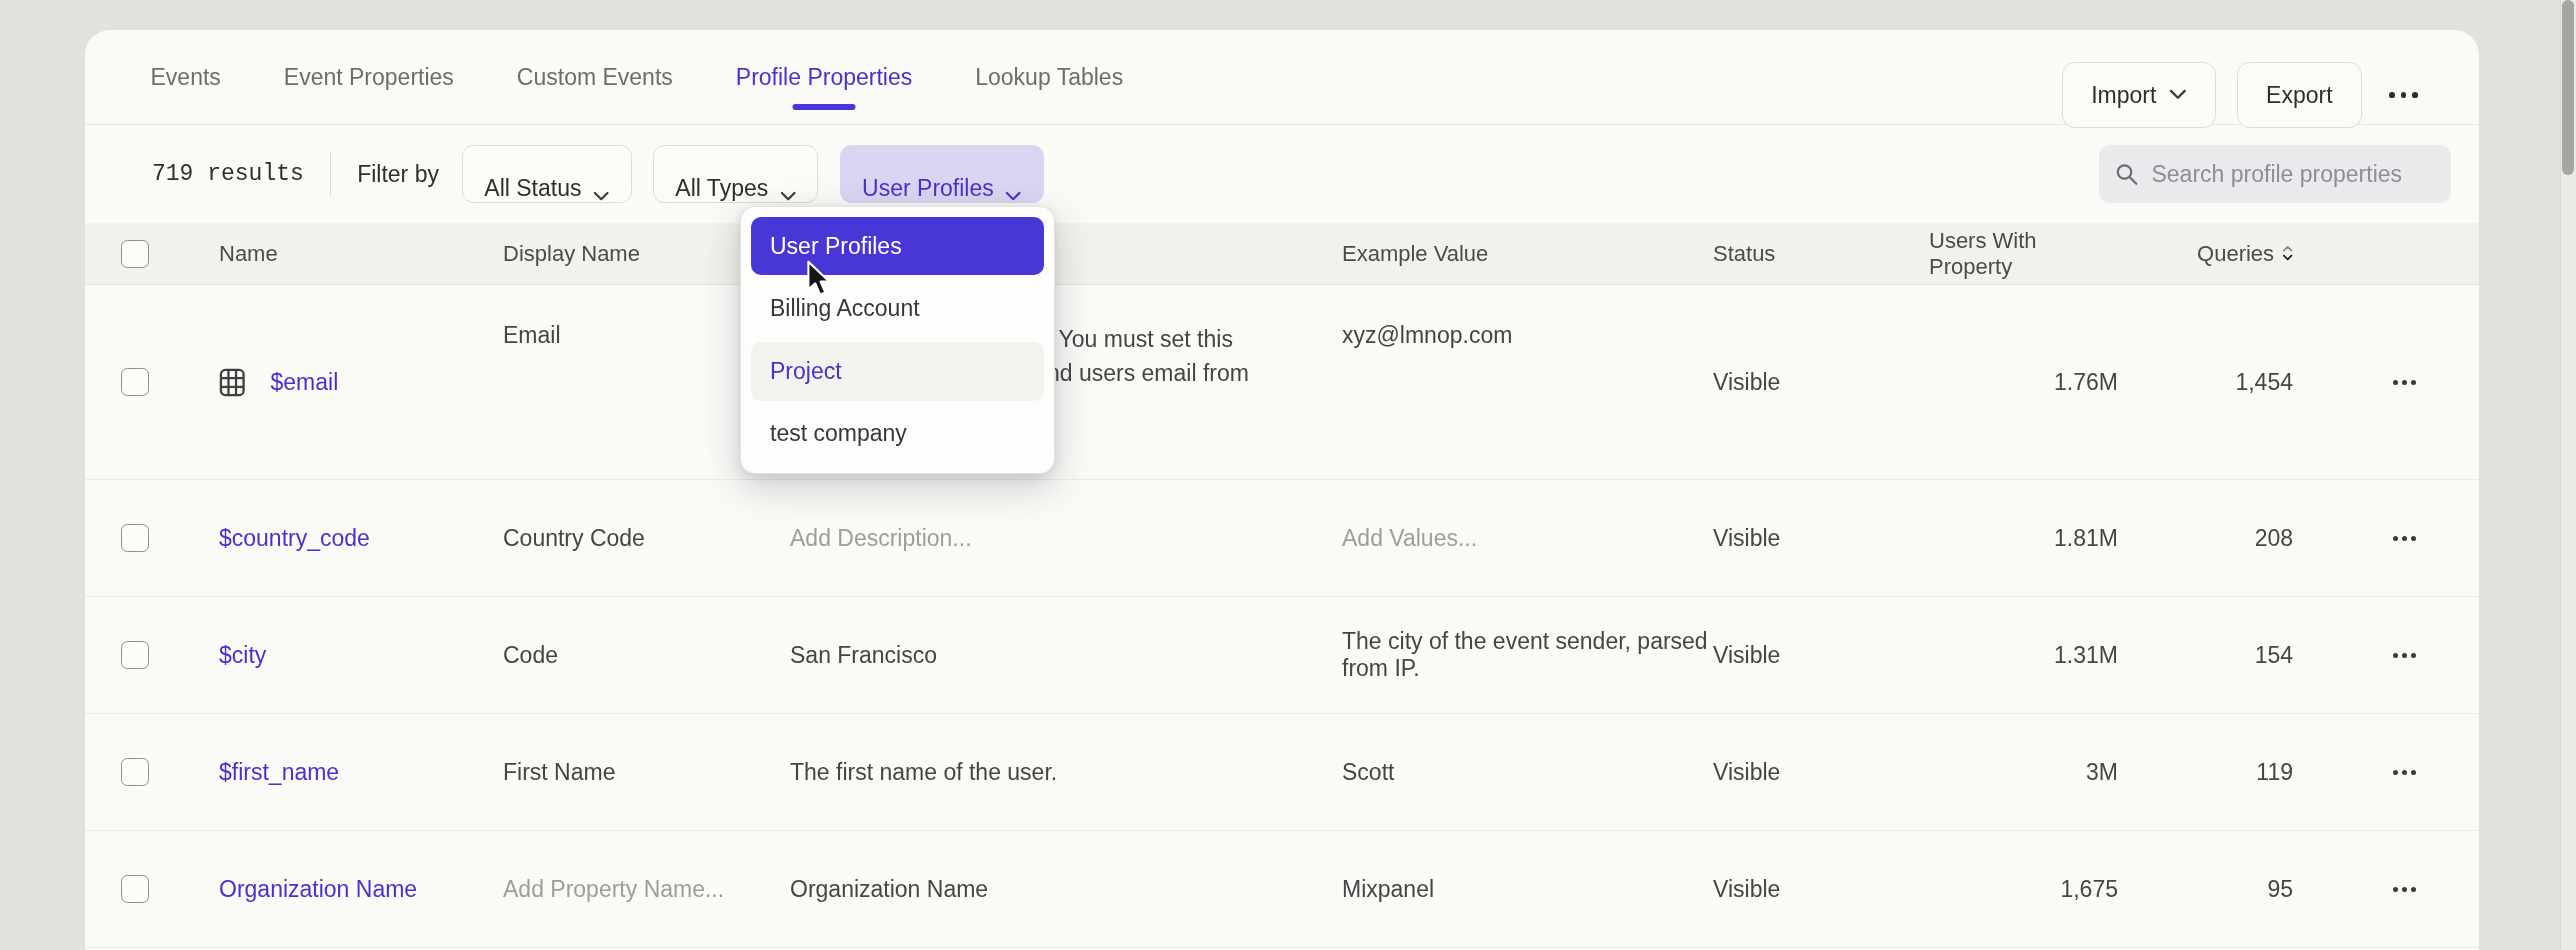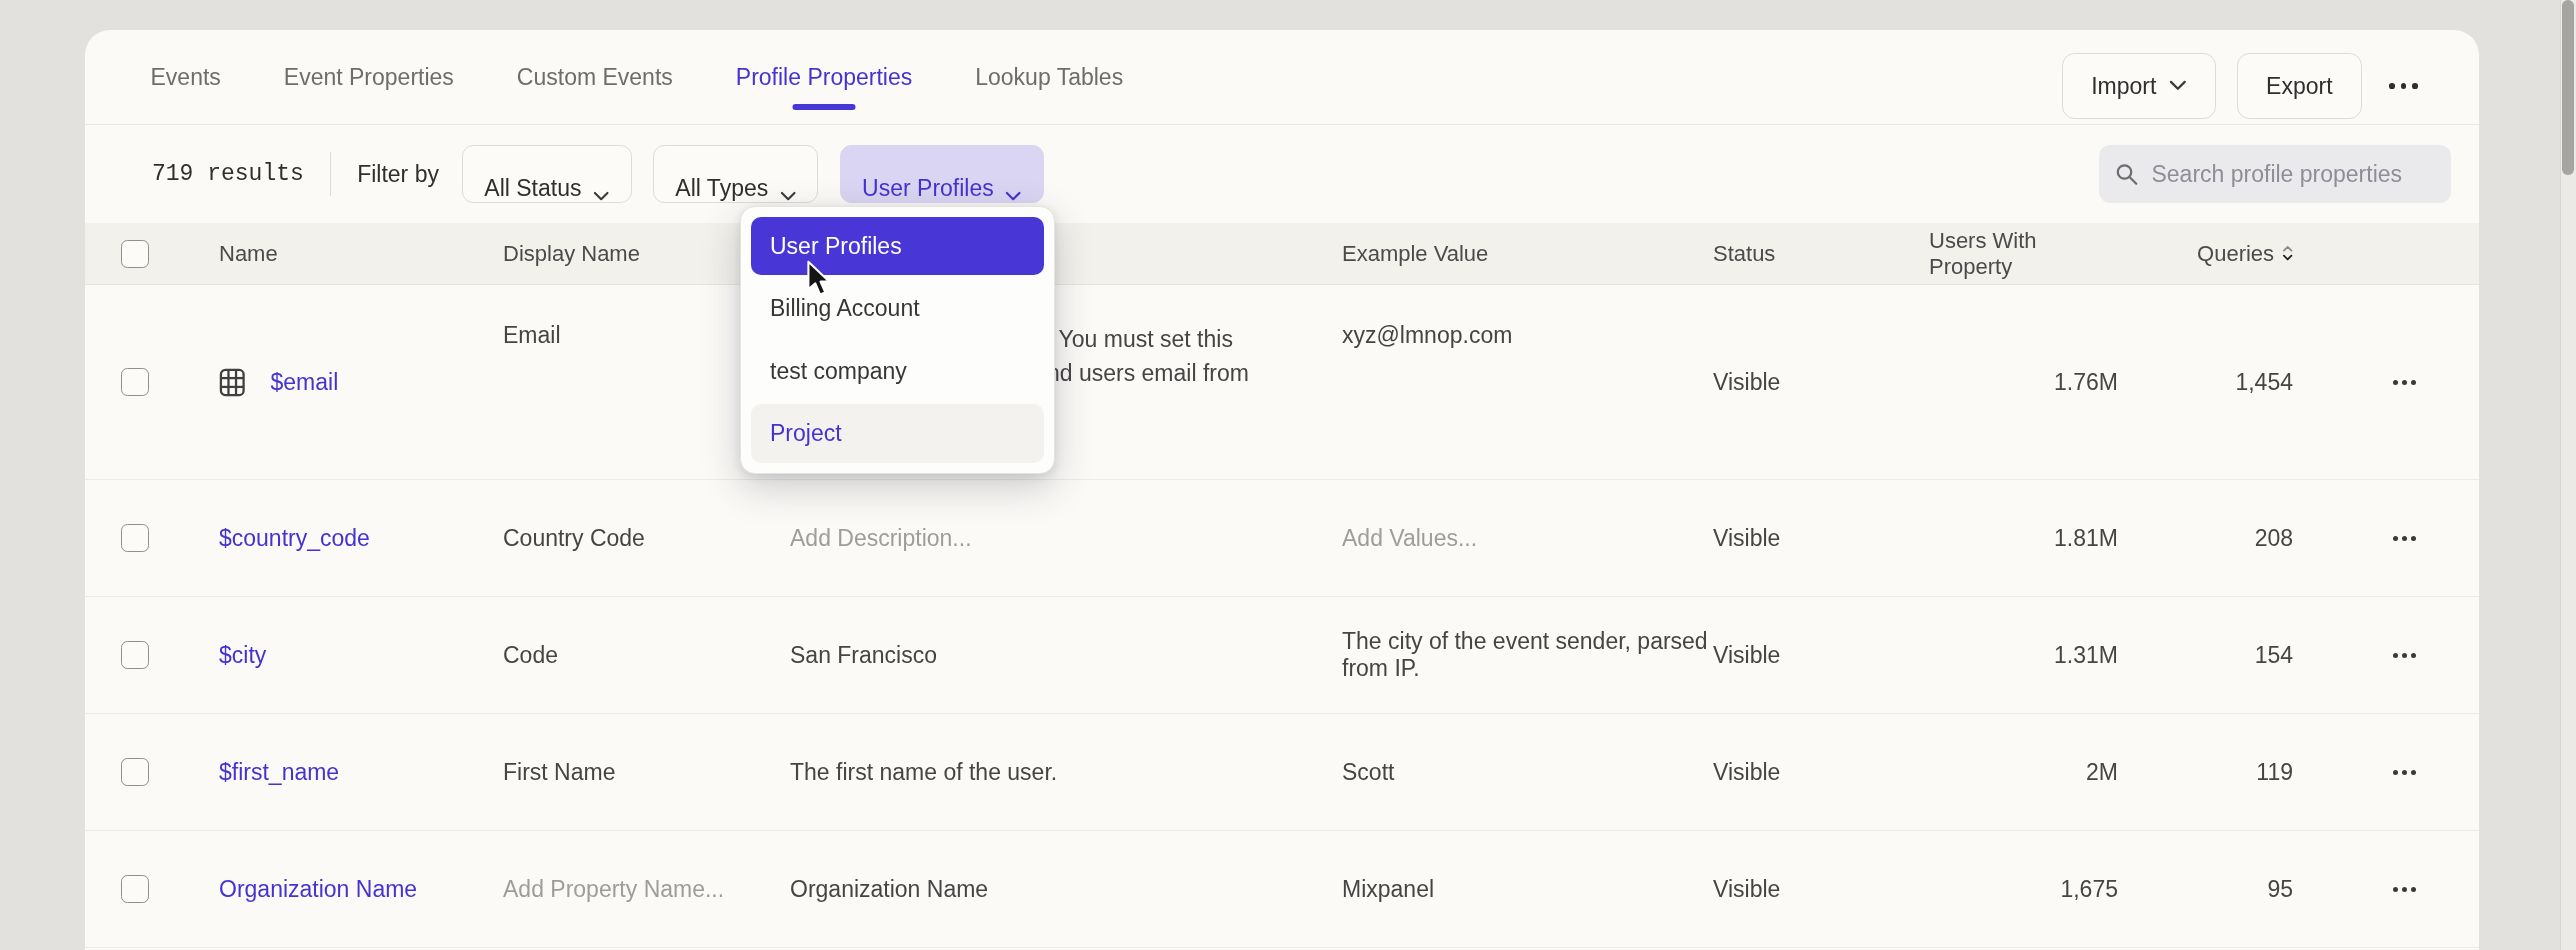--- a/index.html
+++ b/index.html
@@ -26,21 +26,21 @@
   .tab {
     position: relative; height: 100%; display: flex; align-items: center;
     padding: 0 31.5px; font-size: 23px; color: #6d6d6d; cursor: pointer; white-space: nowrap;
   }
   .tab.active { color: #4533d1; }
   .tab.active::after {
     content: ""; position: absolute; left: 50%; transform: translateX(-50%);
     bottom: 14px; width: 63px; height: 5.7px; border-radius: 3.2px; background: #4936d6;
   }
   .header-actions {
-    margin-left: auto; margin-right: 55px; position: relative; top: 9px;
+    margin-left: auto; margin-right: 55px; position: relative; top: 18px;
     display: flex; align-items: center; gap: 21.4px;
   }
   .btn {
     height: 66px; padding: 0 28px; background: #fcfbf8;
     border: 1.3px solid #dedcd7; border-radius: 12.6px;
     display: flex; align-items: center; gap: 12.6px;
     font-size: 23px; color: #2f2f2f; cursor: pointer; white-space: nowrap;
   }
   .dots { display: flex; align-items: center; gap: 5.7px; padding: 0 6.3px; cursor: pointer; }
   .dots i { width: 5.7px; height: 5.7px; border-radius: 50%; background: #2e2e2e; }
@@ -290,21 +290,21 @@
       <div class="cell-check">
           <span class="checkbox"></span>
         </div>
       <div class="cell-name">
           <span>$first_name</span>
         </div>
       <div class="cell-text">First Name</div>
       <div class="cell-text">The first name of the user.</div>
       <div class="cell-text">Scott</div>
       <div class="cell-text">Visible</div>
-      <div class="num">2M</div>
+      <div class="num">3M</div>
       <div class="num">119</div>
       <div class="cell-menu">
           <span class="rdots">
             <i></i>
             <i></i>
             <i></i>
           </span>
         </div>
     </div>
 
@@ -328,22 +328,22 @@
             <i></i>
           </span>
         </div>
     </div>
 
   </div>
 
   <div class="dropdown">
     <div class="dd-item selected">User Profiles</div>
     <div class="dd-item">Billing Account</div>
+    <div class="dd-item hovered">Project</div>
     <div class="dd-item">test company</div>
-    <div class="dd-item hovered">Project</div>
   </div>
 
   <svg class="cursor" width="33" height="38" viewBox="0 0 34 44">
     <path d="M3 2 L3 34 L11 27 L16.5 40 L22.5 37.5 L17 25 L27 25 Z" fill="#141414" stroke="#ffffff" stroke-width="2.4" stroke-linejoin="round"></path>
   </svg>
 
   <div class="scroll-track">
     <div class="scroll-thumb"></div>
   </div>
 </div>

